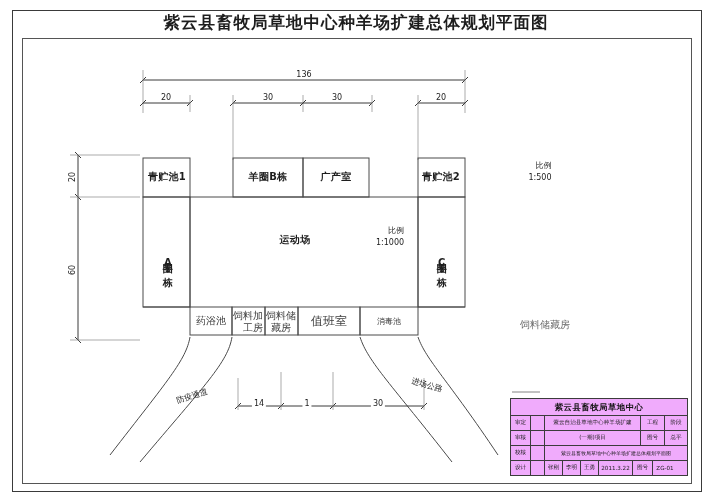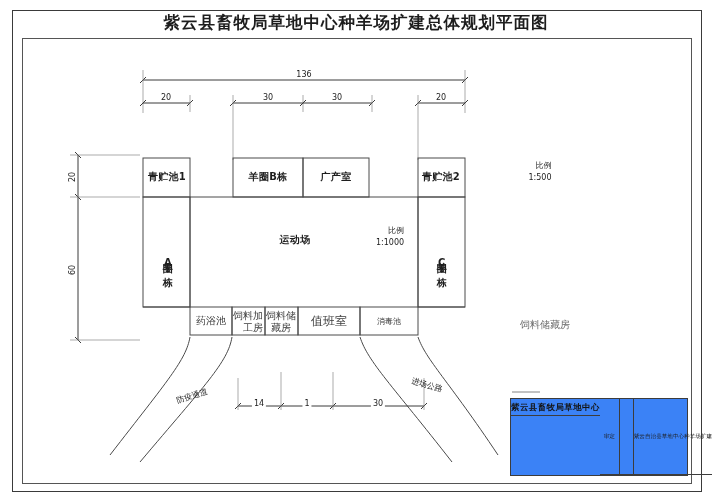--- a/index.html
+++ b/index.html
@@ -80,23 +80,23 @@
     position:absolute;
     font-size:10px;
     color:#3c3c3c;
     white-space:nowrap;
     transform:translate(-50%,-50%);
   }
   
   #titleblock{
     position:absolute;left:510px;top:398px;width:178px;height:78px;
     border:1.1px solid #3c3c3c;
-    background:#3b82f6;
+    background:#f0abfc;
     box-sizing:border-box;
-    display:flex;
+    display:flex;flex-direction:column;
   }
   #tb-head{
     height:16px;flex:0 0 16px;
     border-bottom:1px solid #3c3c3c;
     display:flex;align-items:center;justify-content:center;
     font-size:8.4px;color:#141414;font-weight:700;letter-spacing:0.5px;
     white-space:nowrap;
   }
   .tb-row{
     display:flex;flex:1 1 0;

